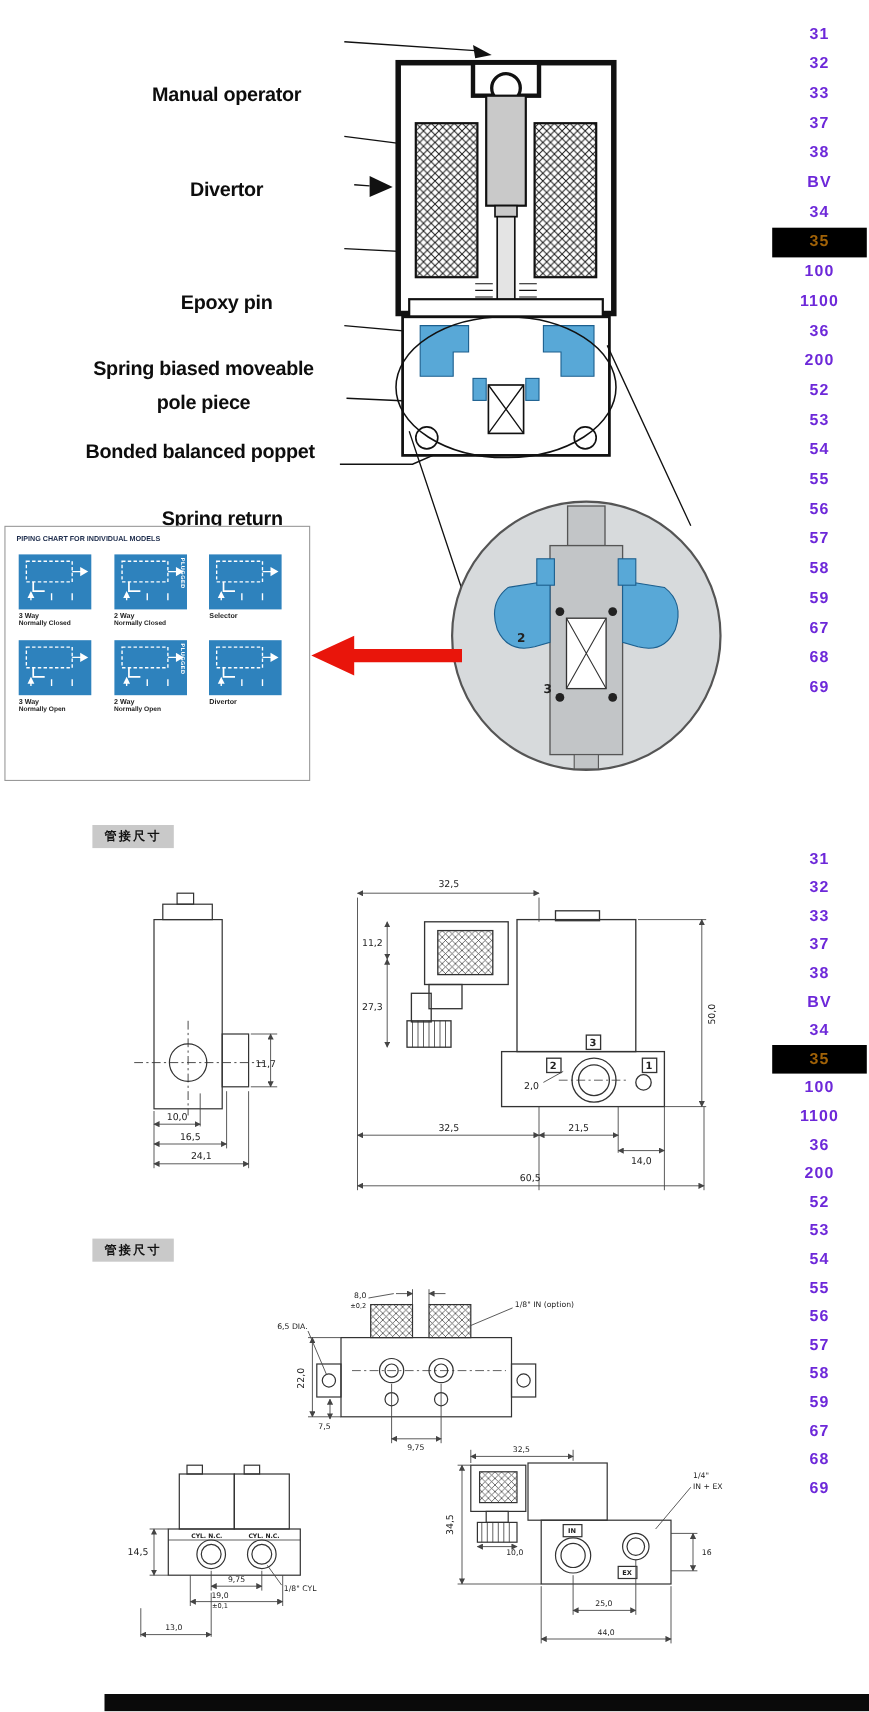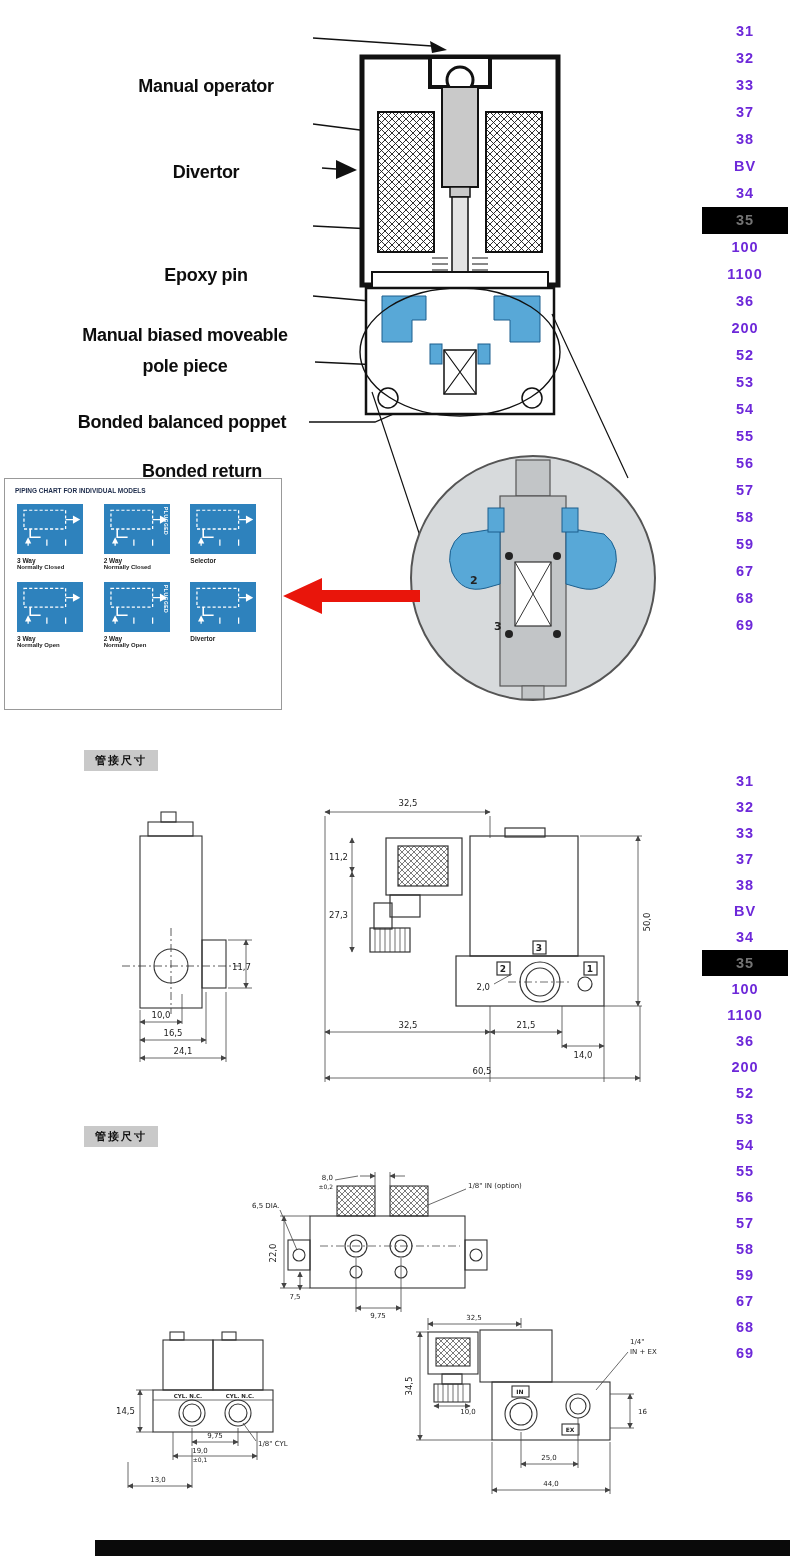--- a/index.html
+++ b/index.html
@@ -8,21 +8,21 @@
   .page { position:relative; width:790px; height:1556px; background:#fff; overflow:hidden; }
   .abs { position:absolute; }
 
   .callout { position:absolute; font-weight:700; font-size:18px; line-height:1.05;
              text-align:center; color:#0d0d0d; letter-spacing:-0.3px;margin-top:48px; }
 
   .sidebar { position:absolute; left:702px; width:86px; }
   .sidebar .tab { height:27px; line-height:27px; text-align:center; font-weight:700;
                   font-size:14.5px; color:#6d28d9; letter-spacing:1px; }
   .sidebar.compact .tab { height:26px; line-height:26px; }
-  .sidebar .tab.hl { background:#000; color:#737373; }
+  .sidebar .tab.hl { background:#000; color:#a16207; }
 
   .pchart { position:absolute; background:#fff; border:1px solid #999; }
   .pchart-title { font-size:6.5px; font-weight:700; color:#1b2a4a; padding:8px 0 0 10px; }
   .ptiles { display:grid; grid-template-columns:repeat(3,1fr); gap:12px 8px; padding:10px 12px 0 12px; }
   .ptile-box { width:66px; height:50px; background:#2e82bd; position:relative; }
   .ptile-box svg { display:block; width:100%; height:100%; }
   .plugged { position:absolute; right:1px; top:3px; color:#fff; font-size:5px; font-weight:700;
              writing-mode:vertical-rl; letter-spacing:0.5px; }
   .ptile-name { font-size:6.5px; font-weight:700; color:#222; margin-top:3px; }
   .ptile-sub  { font-size:6px;  font-weight:700; color:#222; }
@@ -102,24 +102,24 @@
       <text x="470" y="584" font-size="11" font-weight="bold">2</text>
       <text x="494" y="630" font-size="11" font-weight="bold">3</text>
     </g>
 
     <polygon points="283,596 322,578 322,590 420,590 420,602 322,602 322,614" fill="#e9150b"></polygon>
   </svg>
 
   <div class="callout" style="left:100px;top:29px;width:212px">Manual operator</div>
   <div class="callout" style="left:100px;top:115px;width:212px">Divertor</div>
   <div class="callout" style="left:100px;top:218px;width:212px">Epoxy pin</div>
-  <div class="callout" style="left:58px;top:278px;width:254px">Manual biased moveable</div>
+  <div class="callout" style="left:58px;top:278px;width:254px">Spring biased moveable</div>
   <div class="callout" style="left:58px;top:309px;width:254px">pole piece</div>
-  <div class="callout" style="left:52px;top:365px;width:260px">Bonded balanced poppet</div>
-  <div class="callout" style="left:96px;top:414px;width:212px">Bonded return</div>
+  <div class="callout" style="left:52px;top:353px;width:260px">Bonded balanced poppet</div>
+  <div class="callout" style="left:96px;top:414px;width:212px">Spring return</div>
 
   <div class="pchart" style="left:4px;top:478px;width:278px;height:232px">
     <div class="pchart-title">PIPING CHART FOR INDIVIDUAL MODELS</div>
     <div class="ptiles">
         <div class="ptile">
           <div class="ptile-box">
             <svg viewBox="0 0 62 48">
               <rect x="6" y="6" width="40" height="18" fill="none" stroke="#fff" stroke-width="1.2" stroke-dasharray="3,2"></rect>
               <path d="M12,24 v8 h10" stroke="#fff" stroke-width="1.5" fill="none"></path>
               <path d="M46,15 h8" stroke="#fff" stroke-width="1.2"></path>

